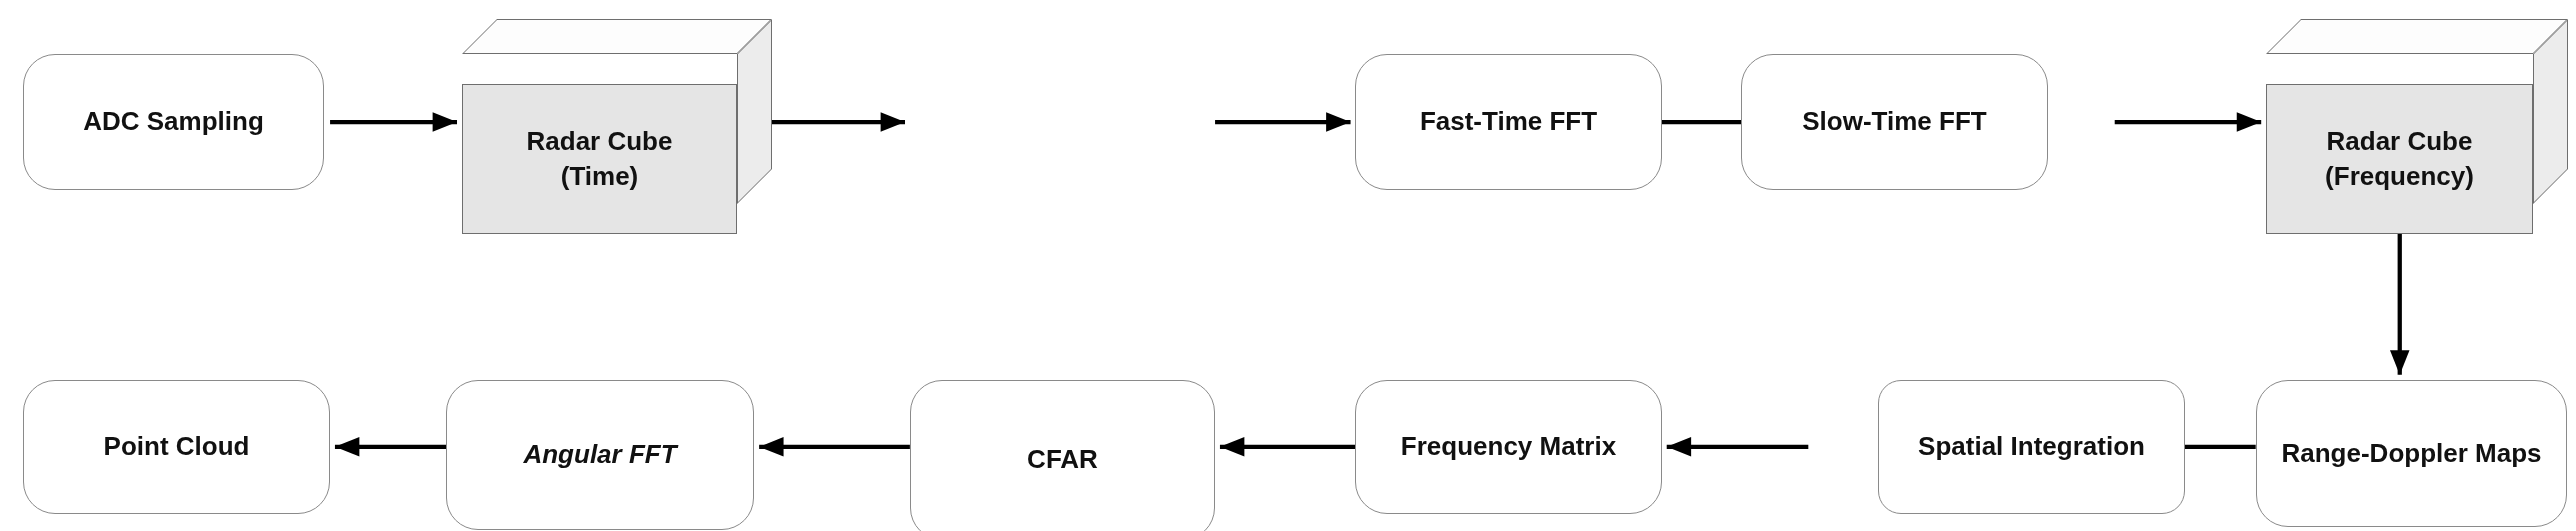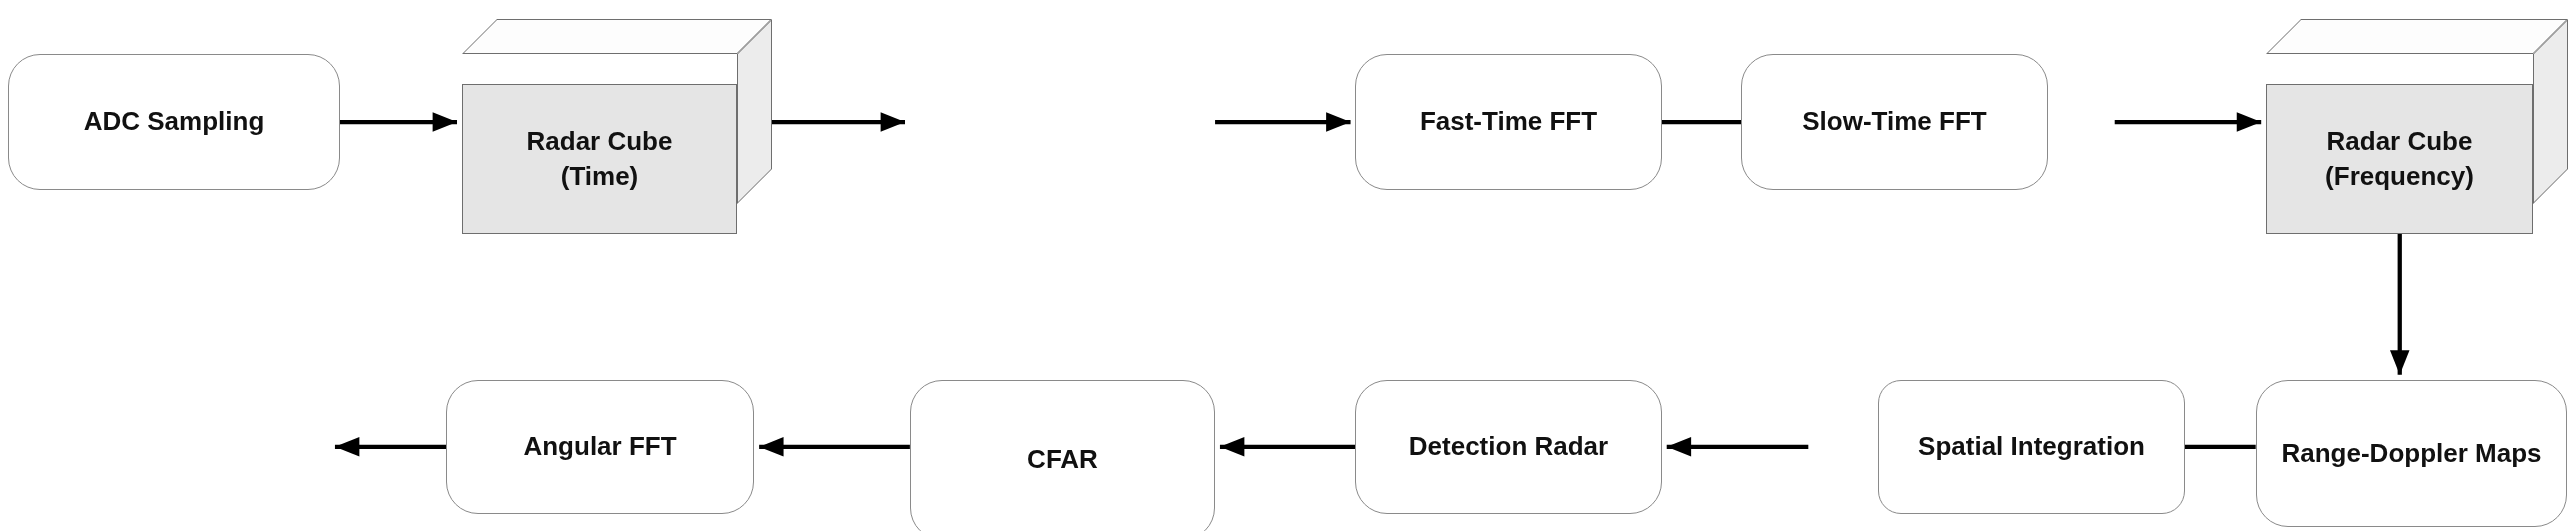--- a/index.html
+++ b/index.html
@@ -40,27 +40,27 @@
   #cube-time{left:462px;top:19px;width:310px;height:186px;}
   #cube-time .face-top{width:275px;height:35px;}
   #cube-time .face-side{left:275px;top:35px;width:35px;height:150px;}
   #cube-time .face-front{left:0;top:35px;width:275px;height:150px;}
   
   #cube-freq{left:2266px;top:19px;width:303px;height:186px;}
   #cube-freq .face-top{width:267px;height:35px;}
   #cube-freq .face-side{left:267px;top:35px;width:35px;height:150px;}
   #cube-freq .face-front{left:0;top:35px;width:267px;height:150px;}
   
-  #node-adc{left:8px;top:54px;width:332px;height:136px;}
+  #node-adc{left:23px;top:54px;width:301px;height:136px;}
   #node-windowing{left:910px;top:54px;width:305px;height:136px;}
   #node-fast-fft{left:1355px;top:54px;width:307px;height:136px;}
   #node-slow-fft{left:1741px;top:54px;width:307px;height:136px;}
   
   #node-point-cloud{left:23px;top:380px;width:307px;height:134px;}
-  #node-angular-fft{left:446px;top:380px;width:308px;height:134px;}
+  #node-angular-fft{left:446px;top:380px;width:308px;height:150px;font-style:italic;}
   #node-cfar{left:910px;top:380px;width:305px;height:160px;}
   #node-detection-matrix{left:1355px;top:380px;width:307px;height:134px;}
   #node-spatial-integration{left:1878px;top:380px;width:307px;height:134px;border-radius:23px;}
   #node-range-doppler{left:2256px;top:380px;width:311px;height:147px;align-items:center;}
 </style>
 </head>
 <body>
 
 <div class="canvas">
 
@@ -119,26 +119,29 @@
 
   <div class="node" id="node-range-doppler">
     <span class="label">Range-Doppler Maps</span>
   </div>
 
   <div class="node" id="node-spatial-integration">
     <span class="label">Spatial Integration</span>
   </div>
 
   <div class="node" id="node-detection-matrix">
-    <span class="label">Detection Radar</span>
+    <span class="label">Frequency Matrix</span>
   </div>
 
   <div class="node" id="node-cfar">
     <span class="label">CFAR</span>
   </div>
 
   <div class="node" id="node-angular-fft">
     <span class="label">Angular FFT</span>
   </div>
 
+  <div class="node" id="node-point-cloud">
+    <span class="label">Point Cloud</span>
+  </div>
 
 </div>
 
 
 </body></html>

